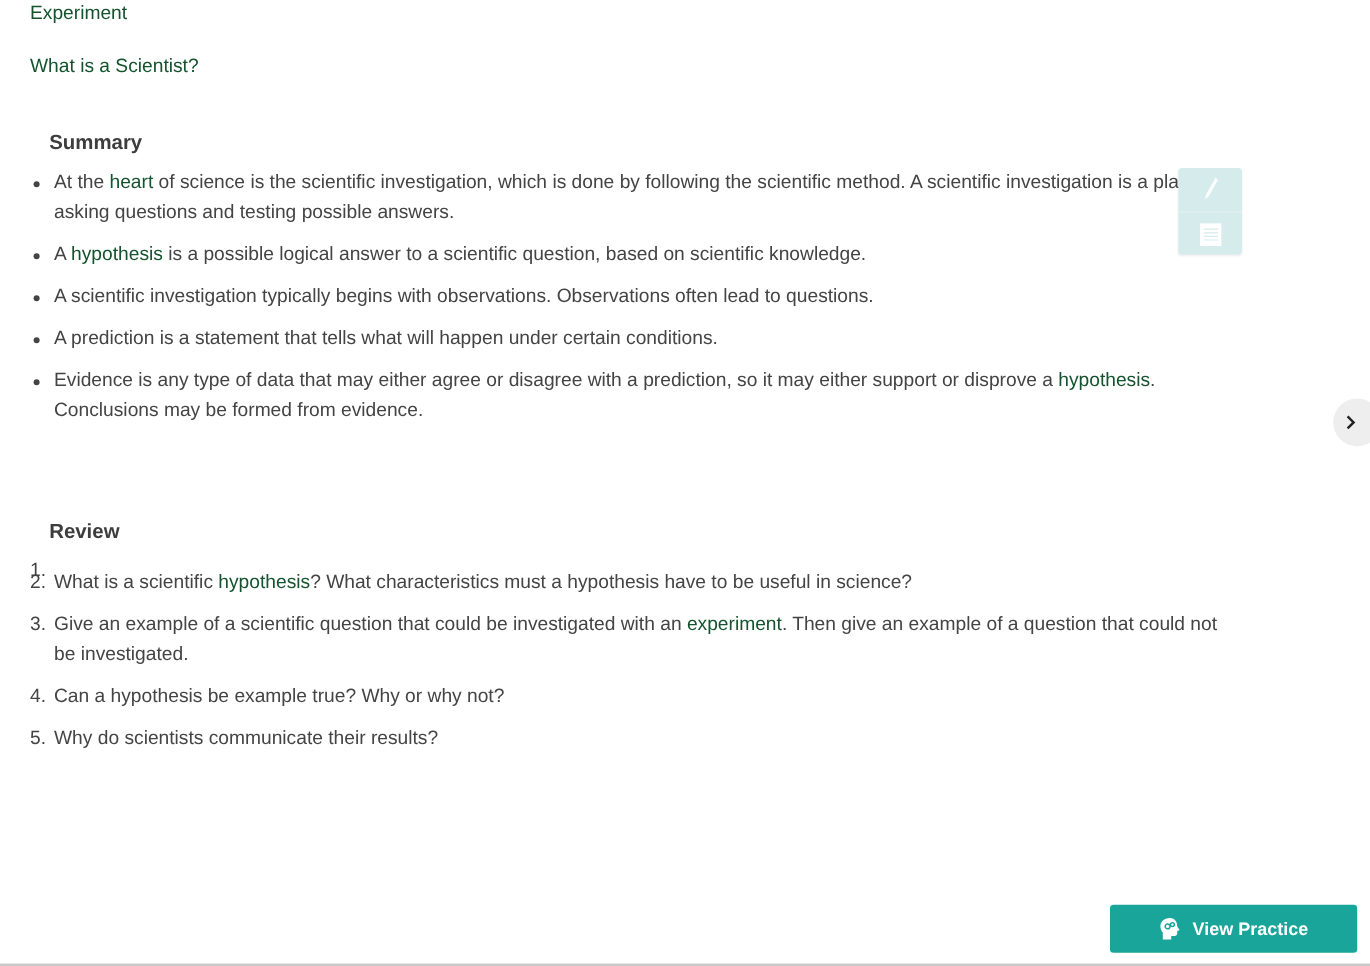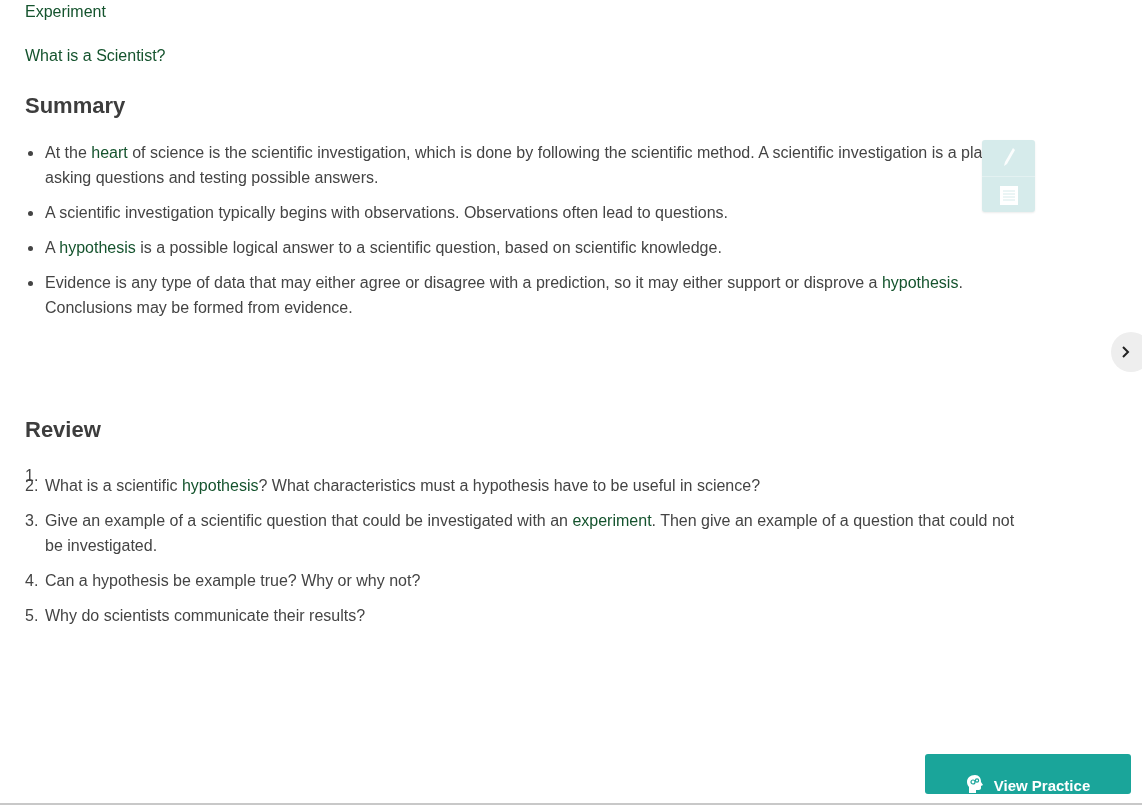--- a/index.html
+++ b/index.html
@@ -4,21 +4,21 @@
   <style>
     html, body { margin: 0; padding: 0; }
     body {
       width: 1142px; height: 805px; overflow: hidden; position: relative;
       background: #ffffff; color: #444444;
       font-family: "Liberation Sans", "DejaVu Sans", sans-serif;
     }
     .content { position: absolute; left: 25px; top: 0; width: 1010px; }
     a, .link { color: #14532d; text-decoration: none; cursor: pointer; }
     .top-link { position: absolute; left: 0; font-size: 16px; line-height: 22px; }
-    .h3 { position: absolute; left: 0; font-size: 22px; font-weight: bold; color: #3d3d3d; margin: 0; }
+    .h3 { position: absolute; left: 0; font-size: 17px; font-weight: bold; color: #3d3d3d; margin: 16px; }
     ul.summary, ol.review {
       position: absolute; left: 0; margin: 0; padding: 0; list-style: none; width: 1010px;
     }
     ul.summary li, ol.review li {
       position: relative; font-size: 16px; line-height: 25px; padding-left: 20px; margin-bottom: 10px; color: #444;
     }
     ul.summary li::before {
       content: ""; position: absolute; left: 3px; top: 11px; width: 5px; height: 5px; border-radius: 50%; background: #444;
     }
     ol.review li .num { position: absolute; left: 0; top: 0; }
@@ -27,37 +27,38 @@
       background: #d6ebeb; border-radius: 3px; box-shadow: 0 1px 2px rgba(0,0,0,0.08);
     }
     .float-tools .tool { width: 53px; height: 36px; display: flex; align-items: center; justify-content: center; }
     .float-tools .divider { height: 1px; background: #e3f1f1; }
     .next-arrow {
       position: absolute; left: 1111px; top: 332px; width: 40px; height: 40px; border-radius: 50%;
       background: #eeeeee; display: flex; align-items: center; padding-left: 10px; box-sizing: border-box; cursor: pointer;
     }
     .view-practice {
       position: absolute; left: 925px; top: 754px; width: 206px; height: 40px; background: #1aa59a;
-      border-radius: 3px; color: #fff; display: flex; align-items: flex-end; justify-content: center; gap: 10px;
+      border-radius: 3px; color: #fff; display: flex; align-items: center; justify-content: center; gap: 10px;
       font-weight: bold; font-size: 15px; cursor: pointer;
     }
     .bottom-line { position: absolute; left: 0; top: 803px; width: 1142px; height: 2px; background: #c8c8c8; }
   </style>
 </head>
 <body>
 
 <div class="content">
   <a class="top-link" style="top:1px">Experiment</a>
   <a class="top-link" style="top:45px">What is a Scientist?</a>
 
   <h3 class="h3" style="top:93px">Summary</h3>
   <ul class="summary" style="top:140px">
       <li><span>At the </span><a class="link">heart</a><span> of science is the scientific investigation, which is done by following the scientific method. A scientific investigation is a plan for asking questions and testing possible answers.</span></li>
+      <li><span>A </span><a class="link">hypothesis</a><span> is a possible logical answer to a scientific question, based on scientific knowledge.</span></li>
       <li><span>A scientific investigation typically begins with observations. Observations often lead to questions.</span></li>
-      <li><span>A </span><a class="link">hypothesis</a><span> is a possible logical answer to a scientific question, based on scientific knowledge.</span></li>
+      <li><span>A prediction is a statement that tells what will happen under certain conditions.</span></li>
       <li><span>Evidence is any type of data that may either agree or disagree with a prediction, so it may either support or disprove a </span><a class="link">hypothesis</a><span>. Conclusions may be formed from evidence.</span></li>
     </ul>
 
   <h3 class="h3" style="top:417px">Review</h3>
   <ol class="review" style="top:463px">
       <li><span class="num">1.</span></li>
       <li><span class="num">2.</span><span>What is a scientific </span><a class="link">hypothesis</a><span>? What characteristics must a hypothesis have to be useful in science?</span></li>
       <li><span class="num">3.</span><span>Give an example of a scientific question that could be investigated with an </span><a class="link">experiment</a><span>. Then give an example of a question that could not be investigated.</span></li>
       <li><span class="num">4.</span><span>Can a hypothesis be example true? Why or why not?</span></li>
       <li><span class="num">5.</span><span>Why do scientists communicate their results?</span></li>

